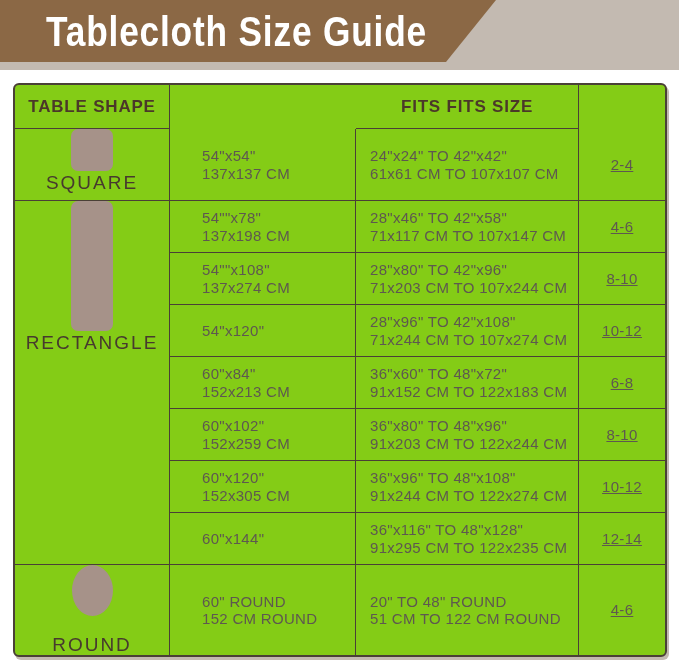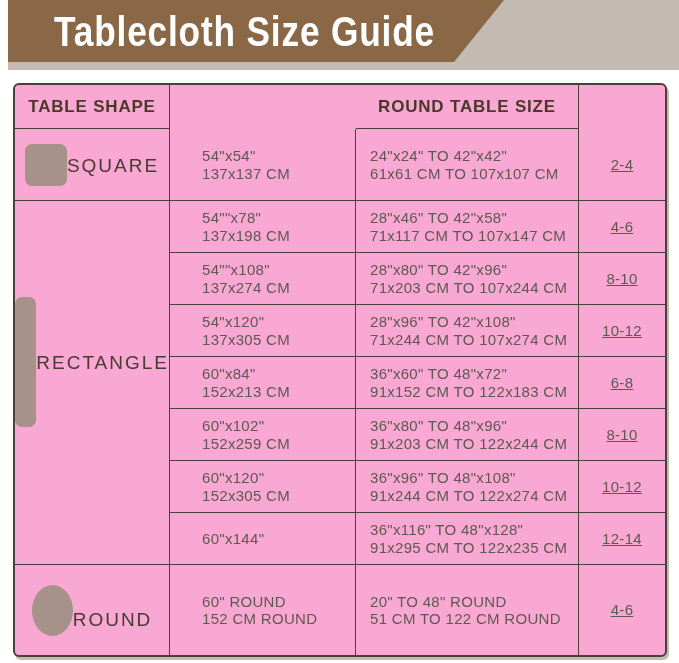--- a/index.html
+++ b/index.html
@@ -11,57 +11,57 @@
     --shape-fill:#a69289;
     --shape-label:#473a2e;
   }
   *{margin:0;padding:0;box-sizing:border-box;}
   html,body{background:#fff;}
   body{
     width:679px;height:663px;position:relative;overflow:hidden;
     font-family:"Liberation Sans","DejaVu Sans",sans-serif;
   }
   
-  .banner{position:absolute;left:8px;top:0;width:538px;height:83px;}
+  .banner{position:absolute;left:0;top:0;width:538px;height:83px;}
   .banner-tan{position:absolute;left:0;top:0;width:679px;height:70px;background:var(--tan);}
   .banner-ribbon{
     position:absolute;left:0;top:0;width:496px;height:62px;background:var(--brown);
     clip-path:polygon(0 0,100% 0,calc(100% - 50px) 100%,0 100%);
     display:flex;align-items:center;padding-left:46px;
   }
   .banner-title{
     color:#fff;font-size:43px;font-weight:800;letter-spacing:1px;white-space:nowrap;
     transform:scaleX(.82);transform-origin:left center;
   }
   
   .size-table{
     position:absolute;left:13px;top:83px;width:654px;height:574px;
     display:grid;
     grid-template-columns:155px 186px 223px 1fr;
     grid-template-rows:44px 72px repeat(7,52px) 1fr;
-    border:2px solid var(--border);border-radius:6px;background:#f9a8d4;
+    border:2px solid var(--border);border-radius:6px;background:#84cc16;
     box-shadow:2px 3px 0 var(--tan);
   }
   .cell{
     border-right:1px solid var(--border);
     border-bottom:1px solid var(--border);
     display:flex;align-items:center;
     color:var(--cell-text);font-size:15px;line-height:17.5px;letter-spacing:.3px;
   }
   .last-col{border-right:none;}
   .last-row{border-bottom:none;}
   .th{
     justify-content:center;font-weight:700;font-size:17px;letter-spacing:.8px;
     color:var(--header-text);
   }
   .cloth{padding-left:32px;}
   .fits{padding-left:14px;}
   .two-line{display:block;align-content:center;}
   .seats{justify-content:center;text-decoration:underline;}
-  .shape-cell{flex-direction:row;justify-content:center;}
+  .shape-cell{flex-direction:column;}
   .shape-label{
     margin-top:3px;font-size:19px;letter-spacing:2px;color:var(--shape-label);
   }
   .icon-square{width:42px;height:42px;border-radius:7px;background:var(--shape-fill);}
   .icon-rect{width:42px;height:130px;border-radius:7px;background:var(--shape-fill);}
   .icon-round{width:41px;height:51px;border-radius:50%;background:var(--shape-fill);}
   .rect-cell{padding-bottom:42px;}
   .rect-cell .shape-label{}
   .round-cell .shape-label{margin-top:20px;}
   
@@ -76,21 +76,21 @@
 <div class="banner">
   <div class="banner-tan"></div>
   <div class="banner-ribbon">
     <div class="banner-title">Tablecloth Size Guide</div>
   </div>
 </div>
 
 <div class="size-table">
 
   <div class="cell th c1 r1">TABLE SHAPE</div>
-  <div class="cell th c3 r1">ROUND TABLE SIZE</div>
+  <div class="cell th c3 r1">FITS FITS SIZE</div>
 
   <div class="cell shape-cell c1 r2">
     <div class="icon-square"></div>
     <div class="shape-label">SQUARE</div>
   </div>
   <div class="cell cloth two-line c2 r2">
     <div>54"x54"</div>
     <div>137x137 CM</div>
   </div>
   <div class="cell fits two-line c3 r2">
@@ -119,21 +119,20 @@
     <div>137x274 CM</div>
   </div>
   <div class="cell fits two-line c3 r4">
     <div>28"x80" TO 42"x96"</div>
     <div>71x203 CM TO 107x244 CM</div>
   </div>
   <div class="cell seats c4 r4 last-col">8-10</div>
 
   <div class="cell cloth two-line c2 r5">
     <div>54"x120"</div>
-    <div>137x305 CM</div>
   </div>
   <div class="cell fits two-line c3 r5">
     <div>28"x96" TO 42"x108"</div>
     <div>71x244 CM TO 107x274 CM</div>
   </div>
   <div class="cell seats c4 r5 last-col">10-12</div>
 
   <div class="cell cloth two-line c2 r6">
     <div>60"x84"</div>
     <div>152x213 CM</div>

